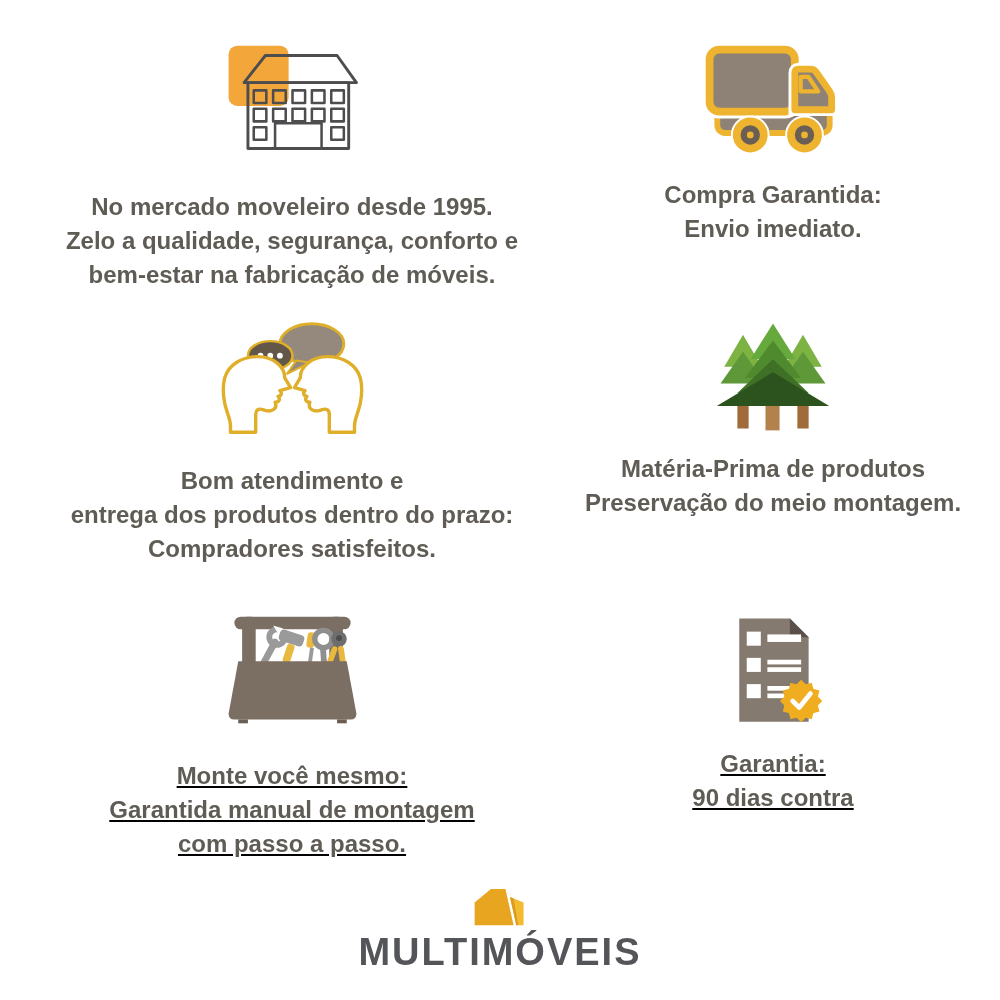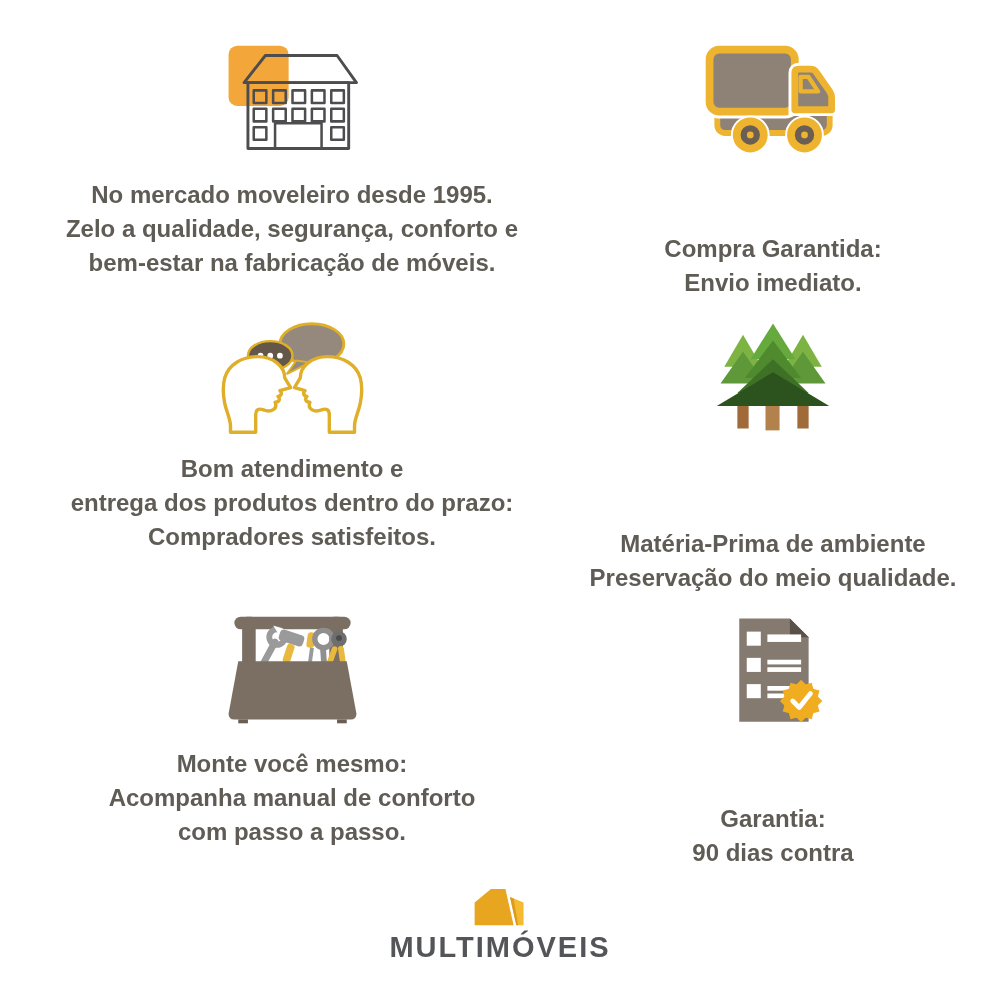--- a/index.html
+++ b/index.html
@@ -8,32 +8,32 @@
     font-family:"Liberation Sans", sans-serif; overflow:hidden;
   }
   .grid {
     display:grid;
     grid-template-columns:570px 430px;
     grid-template-rows:300px 295px 275px;
   }
   .feature { display:flex; flex-direction:column; align-items:center; }
   .r1 { padding-top:42px; }
   .r2 { padding-top:16px; }
-  .r3 { padding-top:16px; }
-  .col-left  { padding-left:14px; }
-  .col-right { padding-right:24px;justify-content:space-between; }
+  .r3 { padding-top:16px;text-decoration:underline; }
+  .col-left  { padding-left:14px;gap:12px; }
+  .col-right { padding-right:24px; }
   .icon-box {
     height:122px; display:flex; align-items:flex-start; justify-content:center;
     margin-bottom:14px;
   }
   .lines { text-align:center; font-size:24px; font-weight:bold; color:#5f5b55; line-height:34px; }
   .line  { white-space:nowrap; }
   .footer { height:130px; display:flex; flex-direction:column; align-items:center; padding-top:16px; }
   .wordmark {
-    font-size:29px; font-weight:bold; letter-spacing:2px; color:#545559; margin-top:3px;
+    font-size:38px; font-weight:bold; letter-spacing:2px; color:#545559; margin-top:3px;
   }
 </style>
 </head>
 <body>
 
 <div class="canvas">
   <div class="grid">
 
     <section class="feature r1 col-left">
       <div class="icon-box">
@@ -124,22 +124,22 @@
           <polygon points="48,34 24,68 72,68" fill="#5E9838"></polygon>
           <polygon points="112,16 92,50 132,50" fill="#7DB343"></polygon>
           <polygon points="112,34 88,68 136,68" fill="#5E9838"></polygon>
           <polygon points="80,4 56,42 104,42" fill="#66A93C"></polygon>
           <polygon points="80,22 50,62 110,62" fill="#4F8A2F"></polygon>
           <polygon points="80,42 42,78 118,78" fill="#3E7026"></polygon>
           <polygon points="80,56 20,92 140,92" fill="#2C521D"></polygon>
         </svg>
       </div>
       <div class="lines">
-        <div class="line">Matéria-Prima de ambiente</div>
-        <div class="line">Preservação do meio qualidade.</div>
+        <div class="line">Matéria-Prima de produtos</div>
+        <div class="line">Preservação do meio montagem.</div>
       </div>
     </section>
 
     <section class="feature r3 col-left">
       <div class="icon-box">
         <svg width="155" height="120" viewBox="0 0 160 120">
           <rect x="28" y="4" width="14" height="52" rx="5" fill="#7B6E62"></rect>
           <rect x="118" y="4" width="14" height="52" rx="5" fill="#7B6E62"></rect>
           <rect x="20" y="4" width="120" height="13" rx="6.5" fill="#7B6E62"></rect>
 
@@ -156,21 +156,21 @@
           <circle cx="128" cy="26" r="3" fill="#4B4B4B"></circle>
           <rect x="118" y="34" width="6" height="20" rx="3" transform="rotate(20 121 44)" fill="#E9B93F"></rect>
           <rect x="128" y="34" width="6" height="20" rx="3" transform="rotate(-8 131 44)" fill="#E9B93F"></rect>
           <path d="M24,50 L136,50 L146,104 Q146,110 140,110 L20,110 Q14,110 14,104 Z" fill="#7B6E62"></path>
           <rect x="24" y="110" width="10" height="4" fill="#6A5E53"></rect>
           <rect x="126" y="110" width="10" height="4" fill="#6A5E53"></rect>
         </svg>
       </div>
       <div class="lines">
         <div class="line">Monte você mesmo:</div>
-        <div class="line">Acompanha manual de conforto</div>
+        <div class="line">Garantida manual de montagem</div>
         <div class="line">com passo a passo.</div>
       </div>
     </section>
 
     <section class="feature r3 col-right">
       <div class="icon-box">
         <svg width="150" height="120" viewBox="0 0 160 120">
           <path d="M44,4 L98,4 L118,24 L118,114 L44,114 Z" fill="#857A70"></path>
           <path d="M98,4 L98,24 L118,24 Z" fill="#5A5049"></path>
           <rect x="52" y="18" width="15" height="15" fill="#ffffff"></rect>

